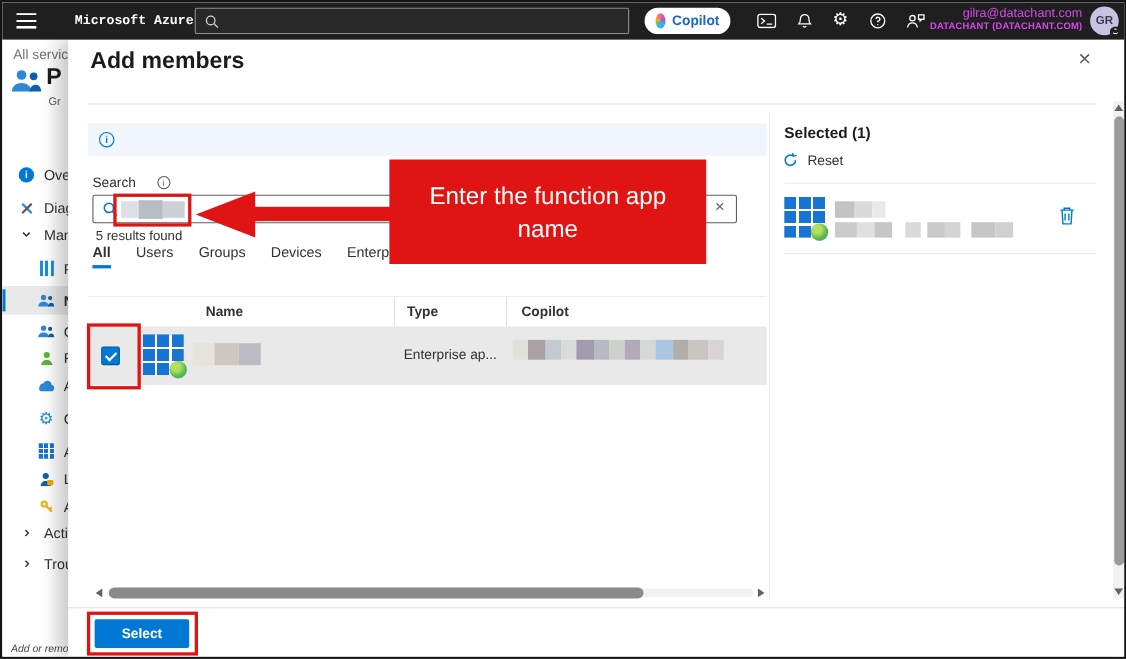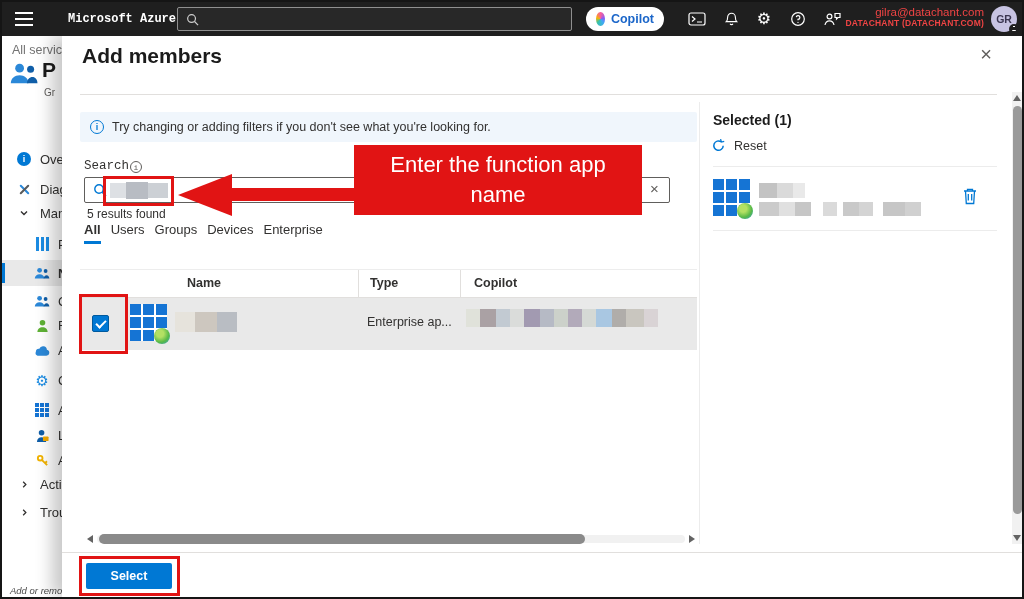--- a/index.html
+++ b/index.html
@@ -16,21 +16,21 @@
     border:1px solid #8f8f8f; border-radius:2px; display:flex; align-items:center; padding:0 8px; gap:7px; }
   .tb-search input { flex:1; background:transparent; border:none; outline:none; color:#e8e8e8; font-size:12.5px; font-family:inherit; }
   .tb-search input::placeholder { color:#cfcfcf; }
   .copilot { position:absolute; left:584px; top:5px; width:78px; height:24px; background:#fff; border-radius:12px;
     display:flex; align-items:center; gap:6px; padding:0 10px; cursor:pointer; }
   .copilot-logo { width:14px; height:14px; border-radius:50%;
     background:conic-gradient(#f95f9b,#8a5cf5,#3fa9f5,#35c3a9,#f7b500,#f95f9b); }
   .copilot-label { color:#1b66c9; font-size:12.5px; font-weight:700; }
   .tb-ico { position:absolute; top:6px; width:24px; height:22px; display:flex; align-items:center; justify-content:center; cursor:pointer; }
   .gear-glyph { color:#fff; font-size:16px; line-height:1; }
-  .account { position:absolute; right:38px; top:4px; text-align:right; color:#ef4444; cursor:pointer; }
+  .account { position:absolute; right:38px; top:4px; text-align:right; color:#d946ef; cursor:pointer; }
   .account .email { font-size:11.5px; }
   .account .tenant { font-size:8.5px; font-weight:700; letter-spacing:.2px; }
   .avatar { position:absolute; right:5px; top:4px; width:26px; height:26px; border-radius:50%;
     background:#c7c3e2; color:#3a3550; font-size:10.5px; font-weight:700;
     display:flex; align-items:center; justify-content:center; cursor:pointer; }
   .avatar-badge { position:absolute; right:-2px; bottom:-2px; width:10px; height:10px; border-radius:50%;
     background:#1f1f1f; display:flex; align-items:center; justify-content:center; }
   .avatar-badge i { display:block; width:4px; height:3px; background:#fff; border-radius:1px;
     border-top:2px solid #1f1f1f; box-shadow:0 -3px 0 -1px #fff; }
 
@@ -62,38 +62,38 @@
   .dlg-close { position:absolute; right:30px; top:8px; font-size:20px; color:#605e5c; cursor:pointer; line-height:1; }
   .hr { position:absolute; background:#e1dfdd; height:1px; }
   .vr { position:absolute; background:#ececec; width:1px; }
 
   .banner { position:absolute; left:18px; top:76px; width:617px; height:30px; background:#f0f6fc; border-radius:2px;
     display:flex; align-items:center; gap:8px; padding:0 10px; font-size:12.5px; color:#323130; }
   .banner-info { flex:none; width:14px; height:14px; border-radius:50%; border:1.2px solid #0078d4; color:#0078d4;
     font-size:9px; font-weight:700; display:flex; align-items:center; justify-content:center; font-style:normal; }
 
   .search-label { position:absolute; left:22px; top:123px; font-size:12.5px; color:#323130;
-    display:flex; align-items:flex-end; gap:1px;font-family:Liberation Mono, monospace; }
+    display:flex; align-items:center; gap:19px; }
   .info-sm { width:12px; height:12px; border-radius:50%; border:1px solid #605e5c; color:#605e5c; font-size:8px;
     display:flex; align-items:center; justify-content:center; font-style:normal; }
   .member-search { position:absolute; left:22px; top:141px; width:586px; height:26px; border:1px solid #605e5c;
     border-radius:2px; background:#fff; display:flex; align-items:center; padding:0 8px; gap:6px; }
   .member-search input { flex:1; border:none; outline:none; font-size:12.5px; font-family:inherit; background:transparent; }
   .clear-x { position:absolute; left:588px; top:145px; font-size:15px; color:#605e5c; cursor:pointer; line-height:1; }
   .blocks { display:flex; align-items:center; }
   .search-blur { position:absolute; left:48px; top:146px; }
   .results { position:absolute; left:25px; top:171px; font-size:12px; color:#323130; }
 
-  .tabs { position:absolute; left:22px; top:186px; display:flex; gap:10px; font-size:13px; color:#323130; }
+  .tabs { position:absolute; left:22px; top:186px; display:flex; gap:23px; font-size:13px; color:#323130; }
   .tab { padding-bottom:7px; cursor:pointer; position:relative; }
   .tab.active { font-weight:700; }
   .tab.active::after { content:''; position:absolute; left:0; right:0; bottom:0; height:3px; background:#0078d4; }
 
   
-  .ann-box { position:absolute; left:292px; top:109px; width:288px; height:70px; background:#e11414; z-index:20;
+  .ann-box { position:absolute; left:292px; top:109px; width:288px; height:95px; background:#e11414; z-index:20;
     color:#fff; font-size:22px; text-align:center; display:flex; align-items:center; justify-content:center;
     padding:0 14px; line-height:1.35; }
   .ann-shaft { position:absolute; left:168px; top:152px; width:126px; height:13px; background:#e11414; z-index:20; }
   .ann-head { position:absolute; left:116px; top:138px; width:0; height:0; z-index:20;
     border-top:21px solid transparent; border-bottom:21px solid transparent; border-right:54px solid #e11414; }
   .red-outline { position:absolute; border:3px solid #e11414; z-index:15; }
 
   
   .th { position:absolute; font-size:12.5px; font-weight:700; color:#323130; top:240px; }
   .row { position:absolute; left:18px; top:262px; width:617px; height:52px; background:#e9e9e9; cursor:pointer; }
@@ -335,21 +335,20 @@
     <span class="sb-note">Add or remo</span>
   </div>
 
   <div class="dialog">
     <div class="dlg-title">Add members</div>
     <div class="dlg-close">×</div>
     <div class="hr" style="left:18px; width:917px; top:58px"></div>
 
     <div class="banner">
       <i class="banner-info">i</i>
-      <span>Try changing or adding filters if you don't see what you're looking for.</span>
     </div>
 
     <div class="search-label">
       <span>Search</span>
       <i class="info-sm">i</i>
     </div>
     <div class="member-search">
       <svg width="14" height="14" viewBox="0 0 14 14">
           <circle cx="6" cy="6" r="4.2" fill="none" stroke="#0078d4" stroke-width="1.4"></circle>
           <path d="M9.2 9.2L13 13" stroke="#0078d4" stroke-width="1.4"></path>

